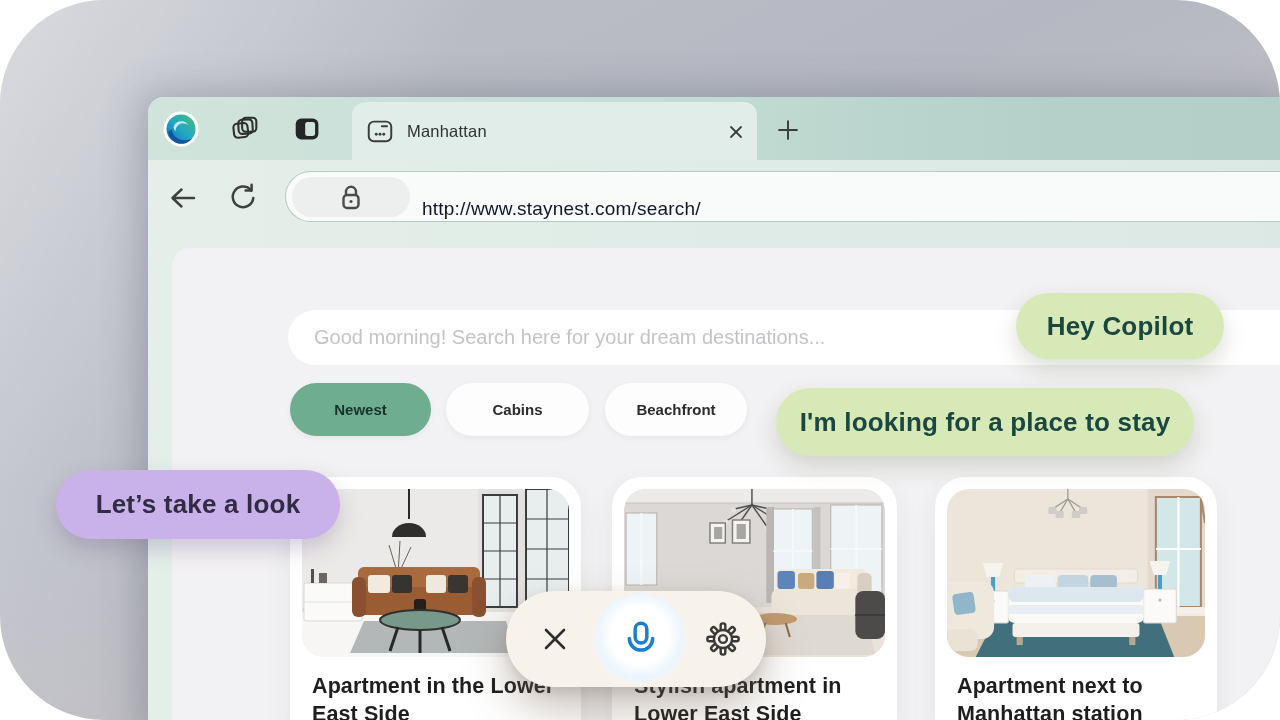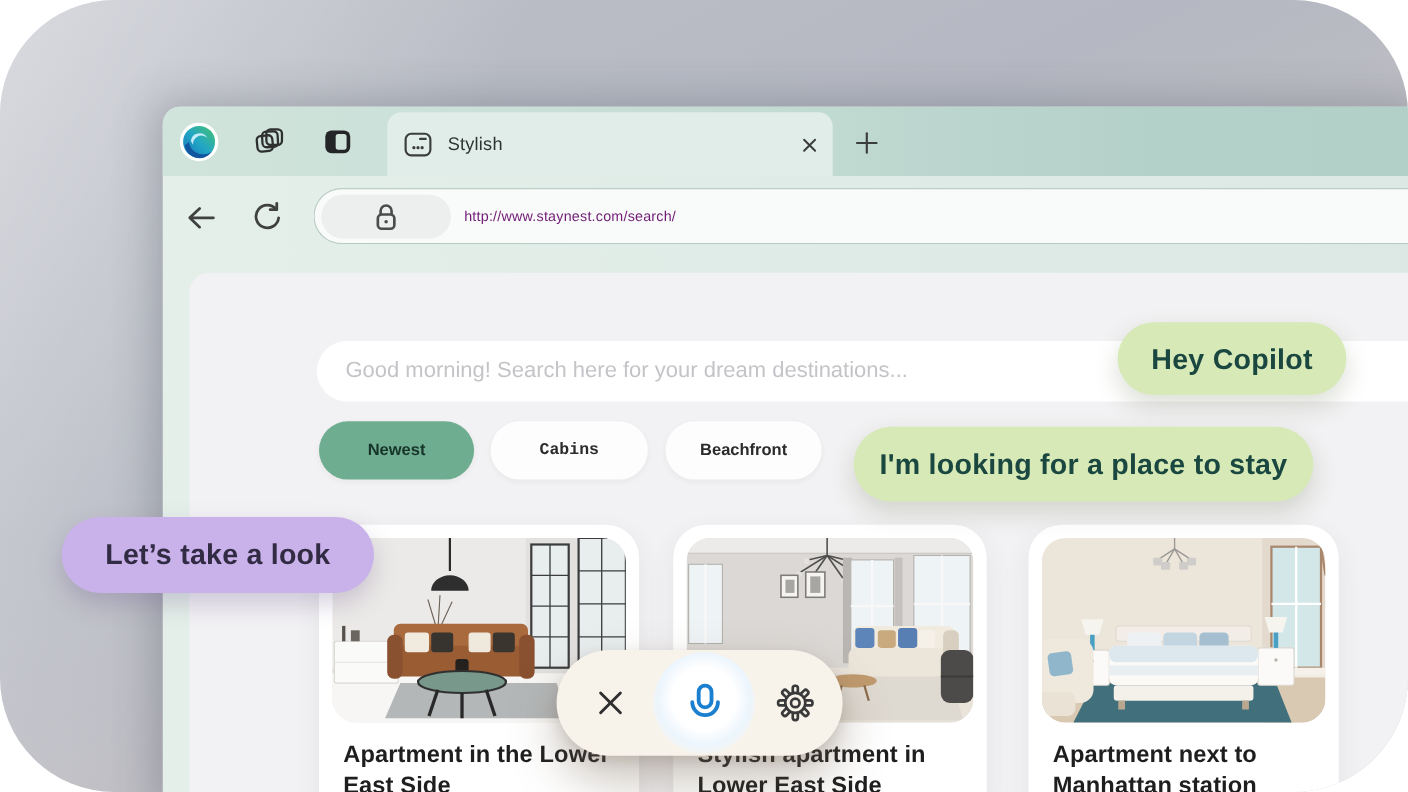--- a/index.html
+++ b/index.html
@@ -39,41 +39,41 @@
   .toolbar { position:absolute; left:0; top:63px; right:0; height:88px; }
   .nav-btn { position:absolute; top:20px; width:36px; height:36px; display:flex;
              align-items:center; justify-content:center; }
   .back-btn { left:17px; } .refresh-btn { left:77px; }
   .urlbar { position:absolute; left:137px; top:11px; right:0; height:51px;
             background:#f8fbfa; border:1px solid #b9c9c4; border-right:none;
             border-radius:26px 0 0 26px; display:flex; align-items:center; }
   .lockpill { position:absolute; left:6px; top:5px; width:118px; height:40px;
               background:#ecefee; border-radius:20px; display:flex;
               align-items:center; justify-content:center; }
-  .urltext { position:absolute; left:136px; top:0; height:100%; display:flex;
-             align-items:center; font-size:13px; color:#701a75; letter-spacing:.2px; }
+  .urltext { position:absolute; left:136px; top:12px; height:100%; display:flex;
+             align-items:center; font-size:19px; color:#0f172a; letter-spacing:.2px; }
 
   .content { position:absolute; left:24px; top:151px; right:0; bottom:0;
              background:#f2f1f3; border-top-left-radius:18px; }
 
   
   .search { position:absolute; left:116px; top:62px; right:0; height:55px;
             background:#ffffff; border-radius:28px 0 0 28px; }
   .search input { width:100%; height:100%; border:none; outline:none; background:transparent;
             padding:0 30px 0 26px; font-size:20px; color:#3a3a3a;
             font-family:"Liberation Sans", sans-serif; }
   .search input::placeholder { color:#c4c3c7; opacity:1; }
 
   .chip { position:absolute; top:135px; height:53px; border-radius:27px; background:#fdfdfd;
           display:flex; align-items:center; justify-content:center;
           font-size:15px; font-weight:700; color:#2b2b2b;
           box-shadow:0 2px 6px rgba(40,50,45,.05); }
   .chip.active { background:#6fad90; color:#16332a;text-align:right; }
   .chip-newest { left:118px; width:141px; }
-  .chip-cabins { left:274px; width:143px; font-weight:600;font-family:Liberation Mono, monospace; }
+  .chip-cabins { left:274px; width:143px; font-weight:600; }
   .chip-beach  { left:433px; width:142px; font-weight:600; }
 
   .card { position:absolute; top:229px; background:#ffffff; border-radius:30px;
           padding:12px 12px 22px 12px; box-shadow:0 10px 26px rgba(60,65,70,.07); }
   .card-1 { left:118px; width:291px; }
   .card-2 { left:440px; width:285px; }
   .card-3 { left:763px; width:282px; }
   .photo { width:100%; height:168px; border-radius:22px; overflow:hidden; }
   .photo svg { width:100%; height:100%; display:block; }
   .card h3 { margin:16px 10px 0 10px; font-size:21.5px; line-height:1.28;
@@ -142,21 +142,21 @@
       </div>
 
       <div class="tab">
         <svg class="fav" viewBox="0 0 32 32">
           <rect x="4" y="6" width="24" height="21" rx="5.5" fill="none" stroke="#3c3e3e" stroke-width="2.1"></rect>
           <line x1="18" y1="11" x2="23.5" y2="11" stroke="#3c3e3e" stroke-width="2.1" stroke-linecap="round"></line>
           <circle cx="12" cy="19.5" r="1.55" fill="#3c3e3e"></circle>
           <circle cx="16" cy="19.5" r="1.55" fill="#3c3e3e"></circle>
           <circle cx="20" cy="19.5" r="1.55" fill="#3c3e3e"></circle>
         </svg>
-        <span class="ttl">Stylish</span>
+        <span class="ttl">Manhattan</span>
         <span class="cls">
           <svg width="24" height="24" viewBox="0 0 24 24">
             <g stroke="#3c3e3e" stroke-width="1.8" stroke-linecap="round">
               <line x1="7" y1="7" x2="17" y2="17"></line>
                 <line x1="17" y1="7" x2="7" y2="17"></line>
             </g>
           </svg>
         </span>
       </div>
 

